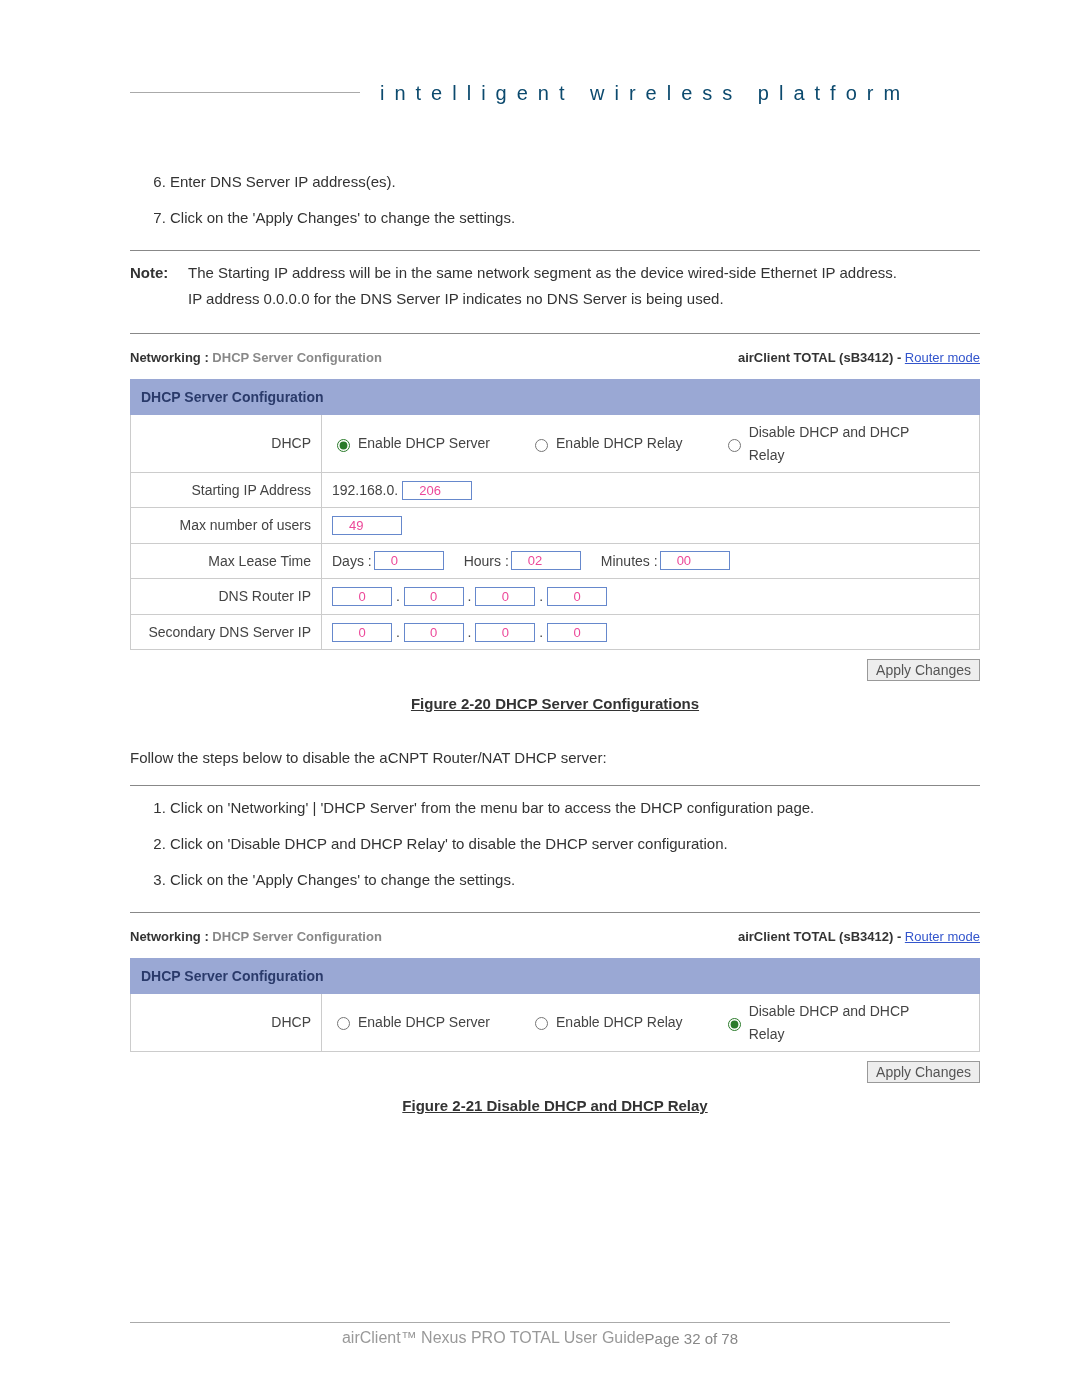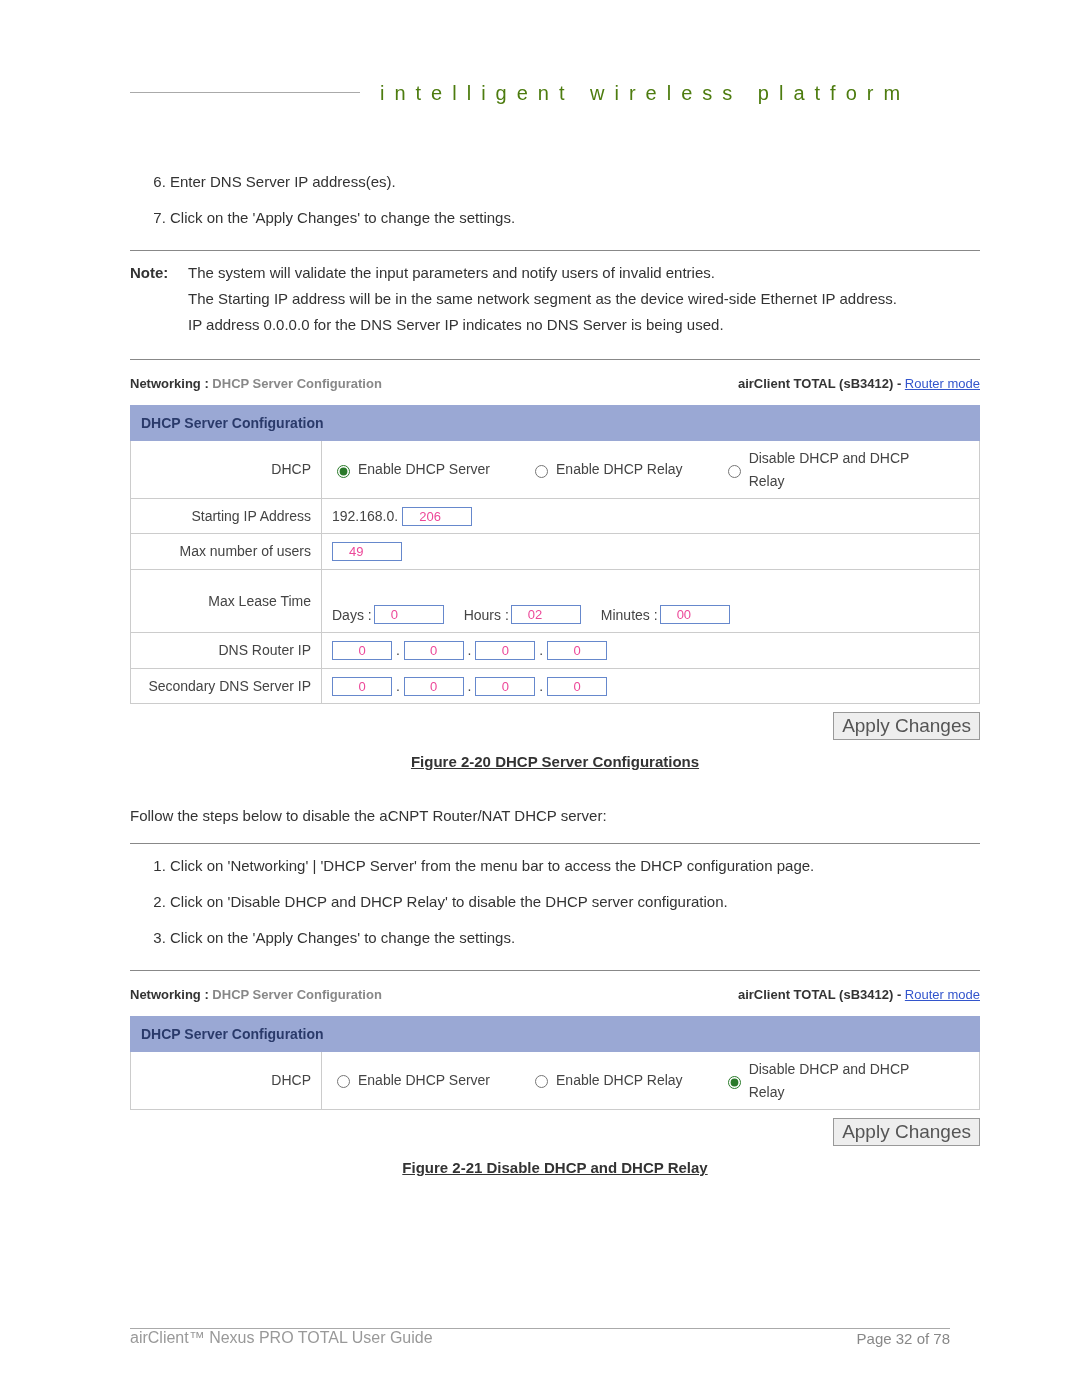--- a/index.html
+++ b/index.html
@@ -25,21 +25,21 @@
   }
   .header-title {
     position: absolute;
     top: 82px;
     left: 360px;
     right: 130px;
     background: #fff;
     padding-left: 20px;
     font-size: 20px;
     letter-spacing: 10px;
-    color: #4d7c0f;
+    color: #0c4a6e;
   }
   .content {
     margin-top: 90px;
     font-size: 15px;
     line-height: 1.6;
     color: #333;
   }
   ol.steps {
     margin: 0 0 20px 40px;
     padding: 0;
@@ -131,60 +131,59 @@
     font-family: inherit;
   }
   .ip-seg { width: 26px; text-align: center; }
   .w40 { width: 36px; text-align: left; }
   .ip-prefix { color: #444; margin-right: 4px; }
   .apply-row {
     text-align: right;
     margin: 8px 0 10px 0;
   }
   .apply-btn {
-    font-size: 19px;
+    font-size: 14px;
     background: #eee;
     border: 1px solid #999;
     padding: 2px 8px;
     color: #555;
     font-family: inherit;
     margin-left: 22px;
   }
   .fig-caption {
     text-align: center;
     font-weight: bold;
     font-size: 15px;
     margin: 8px 0 30px 0;
     text-decoration: underline;
   }
   .footer {
     position: absolute;
     bottom: 50px;
     left: 130px;
     right: 130px;
     display: flex;
-    justify-content: space-between;
+    justify-content: center;
     align-items: center;
     border-top: 1px solid #aaa;
-    padding-top: 0;
+    padding-top: 6px;
   }
   .footer-left {
     color: #999;
     font-size: 16px;
   }
   .footer-right {
     color: #888;
     font-size: 15px;
   }
   .lease-row {
     display: flex;
     gap: 20px;
     align-items: center;
     flex-wrap: wrap;
-    margin-top: 28px;
   }
   .lease-row .pair {
     display: flex;
     align-items: center;
     gap: 2px;
   }
 </style>
 </head>
 <body>
 
@@ -196,21 +195,20 @@
 
     <ol class="steps" start="6">
       <li><span>Enter DNS Server IP address(es).</span></li>
       <li><span>Click on the 'Apply Changes' to change the settings.</span></li>
     </ol>
 
     <div class="hr"></div>
     <div class="note-block">
       <div class="note-label">Note:</div>
       <div class="note-text">
-        <p>The system will validate the input parameters and notify users of invalid entries.</p>
         <p>The Starting IP address will be in the same network segment as the device wired-side Ethernet IP address.</p>
         <p>IP address 0.0.0.0 for the DNS Server IP indicates no DNS Server is being used.</p>
       </div>
     </div>
     <div class="hr"></div>
 
     <div class="fig-breadcrumb">
       <div>
         <span>Networking :</span>
         <span class="subtitle">DHCP Server Configuration</span>

